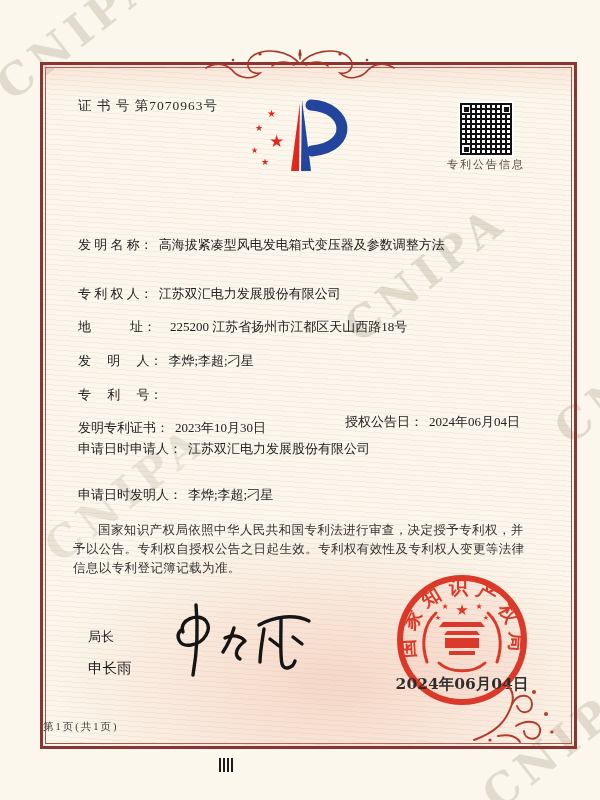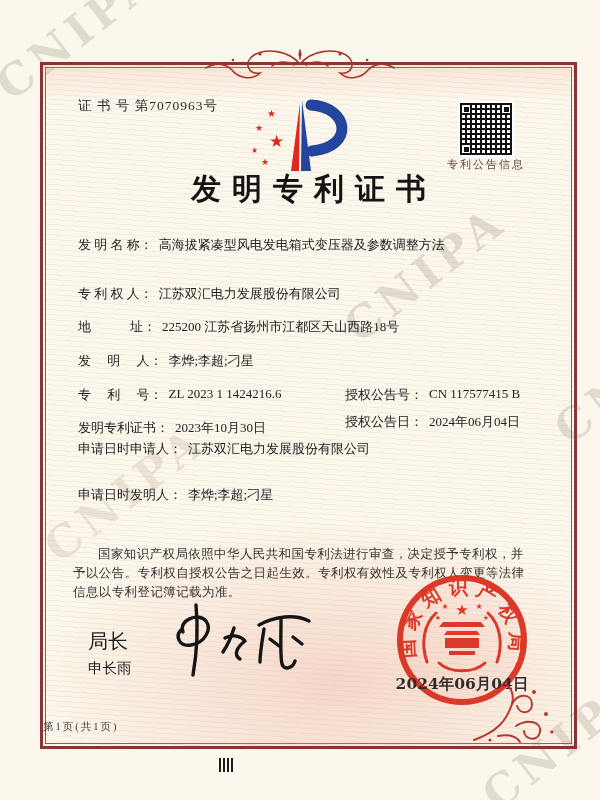--- a/index.html
+++ b/index.html
@@ -26,24 +26,24 @@
 
   .cert-no{left:35px;top:32px;font-size:13.5px;color:#2a2a2a;letter-spacing:1px;}
 
   .title{left:0;width:100%;top:104px;text-align:center;font-size:30px;font-weight:bold;
          color:#141414;letter-spacing:11px;padding-left:11px;box-sizing:border-box;}
 
   .row{display:flex;left:35px;font-size:13px;color:#222;white-space:nowrap;}
   .row .lbl{margin-right:6px;white-space:pre;}
   .col2{left:302px;}
 
-  .legal{left:30px;top:480px;width:462px;font-size:12.5px;line-height:19px;color:#333;
+  .legal{left:30px;top:456px;width:462px;font-size:12.5px;line-height:19px;color:#333;
          text-indent:2em;letter-spacing:0.4px;}
 
-  .director-title{left:45px;top:563px;font-size:20px;color:#1d1d1d;
+  .director-title{left:45px;top:563px;font-size:13px;color:#1d1d1d;
          font-family:"Liberation Sans","DejaVu Sans",sans-serif;}
   .director-name{left:45px;top:587px;font-size:14.5px;color:#1d1d1d;
          font-family:"Liberation Sans","DejaVu Sans",sans-serif;margin-top:7px;}
 
   .footer{left:0;width:100%;top:655px;text-align:left;font-size:10.5px;color:#3a3a3a;letter-spacing:2px;}
 
   
   .qr{left:415px;top:36px;width:56px;height:56px;background:#fff;padding:2px;box-sizing:border-box;}
   .qr-inner{position:relative;width:100%;height:100%;
      background:
@@ -101,45 +101,39 @@
 
     <div class="abs qr">
       <div class="qr-inner">
         <div class="finder f-tl"></div>
         <div class="finder f-tr"></div>
         <div class="finder f-bl"></div>
       </div>
     </div>
     <div class="abs qr-caption">专利公告信息</div>
 
-    <div class="abs title">发明专利证书</div>
 
     <div class="abs row" style="top:171px;font-family:Liberation Serif, serif;">
       <span class="lbl">发 明 名 称：</span>
       <span class="val">高海拔紧凑型风电发电箱式变压器及参数调整方法</span>
     </div>
     <div class="abs row" style="top:220px;">
       <span class="lbl">专 利 权 人：</span>
       <span class="val">江苏双汇电力发展股份有限公司</span>
     </div>
-    <div class="abs row" style="top:253px;">
+    <div class="abs row" style="top:253px;gap:8px;">
       <span class="lbl">地　　　址：</span>
       <span class="val">225200 江苏省扬州市江都区天山西路18号</span>
     </div>
     <div class="abs row" style="top:287px;">
       <span class="lbl">发　 明　 人：</span>
       <span class="val">李烨;李超;刁星</span>
     </div>
     <div class="abs row" style="top:321px;">
       <span class="lbl">专　 利　 号：</span>
-      <span class="val">ZL 2023 1 1424216.6</span>
-    </div>
-    <div class="abs row col2" style="top:321px;">
-      <span class="lbl">授权公告号：</span>
-      <span class="val">CN 117577415 B</span>
     </div>
     <div class="abs row" style="top:354px;">
       <span class="lbl">发明专利证书：</span>
       <span class="val">2023年10月30日</span>
     </div>
     <div class="abs row col2" style="top:348px;">
       <span class="lbl">授权公告日：</span>
       <span class="val">2024年06月04日</span>
     </div>
     <div class="abs row" style="top:375px;">

